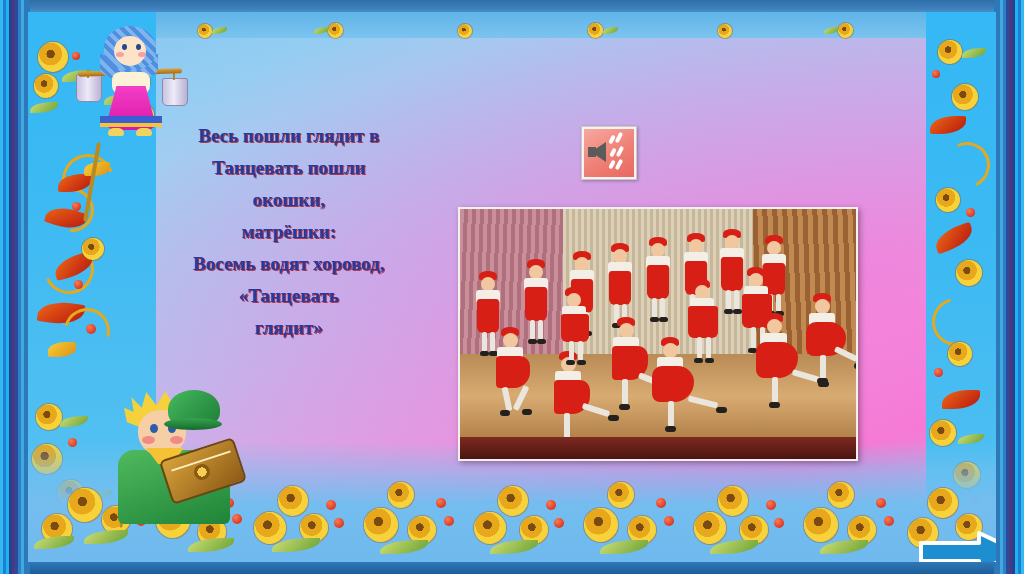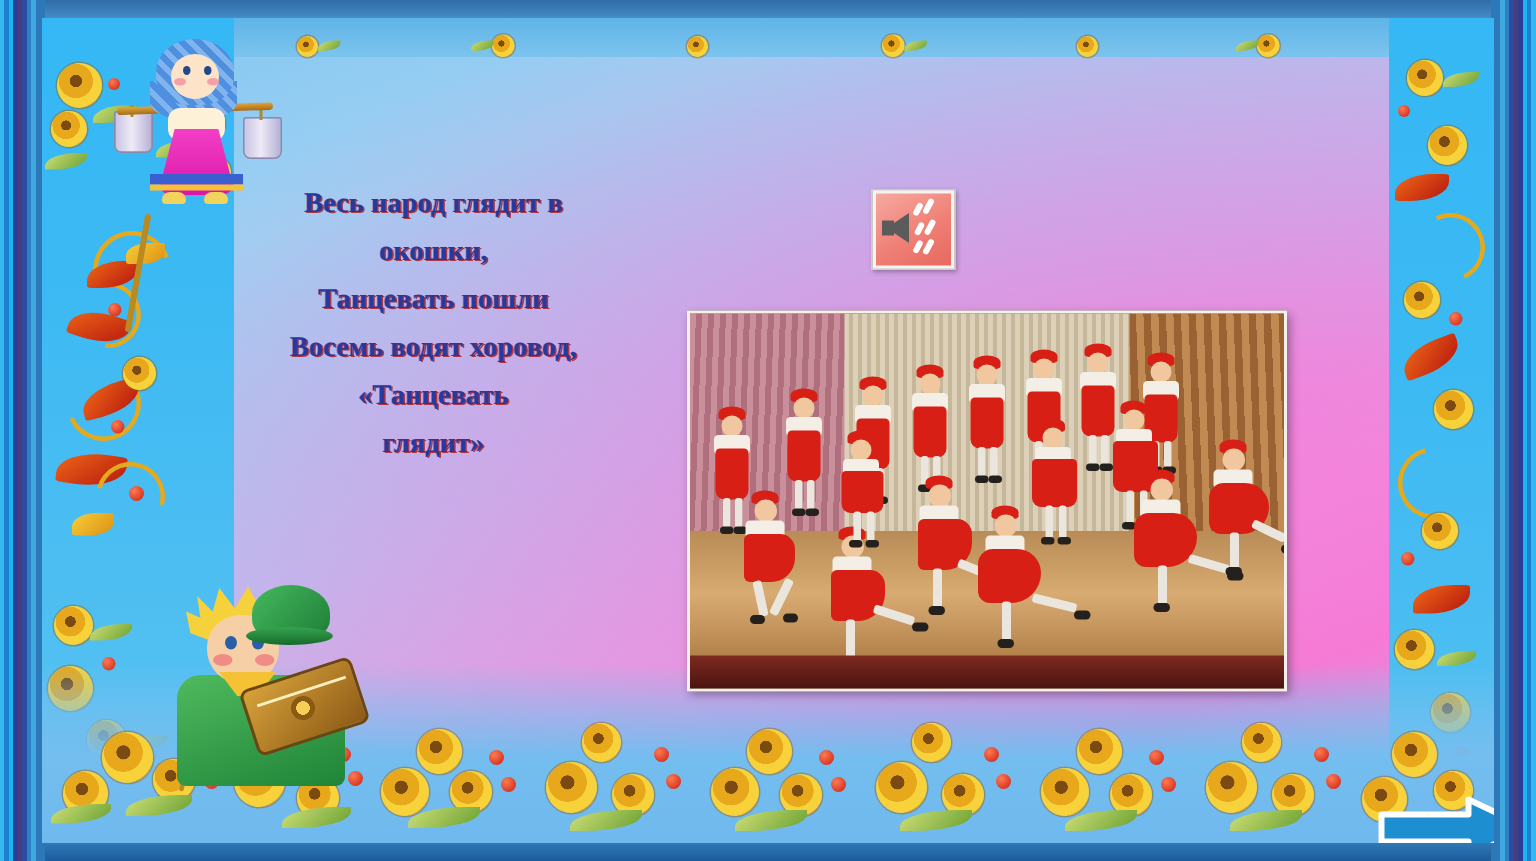--- a/index.html
+++ b/index.html
@@ -369,23 +369,24 @@
       <div class="b-hat"></div>
       <div class="b-hatbrim"></div>
       <div class="b-collar"></div>
       <div class="b-instr"></div>
       <div class="b-hole"></div>
       <div class="b-strings"></div>
     </div>
 
 
     <div id="poem">
-      <div>Весь народ глядит в</div>
+      <div>Весь пошли глядит в</div>
+      <div>Танцевать пошли</div>
       <div>окошки,</div>
-      <div>Танцевать пошли</div>
+      <div>матрёшки:</div>
       <div>Восемь водят хоровод,</div>
       <div>«Танцевать</div>
       <div>глядит»</div>
     </div>
 
     <div id="audio" title="Звук">
       <div id="audio-inner">
         <div class="spk-box"></div>
         <div class="spk-cone"></div>
         <div class="wave" style="left:26px;top:6px;width:4px;height:9px;"></div>

